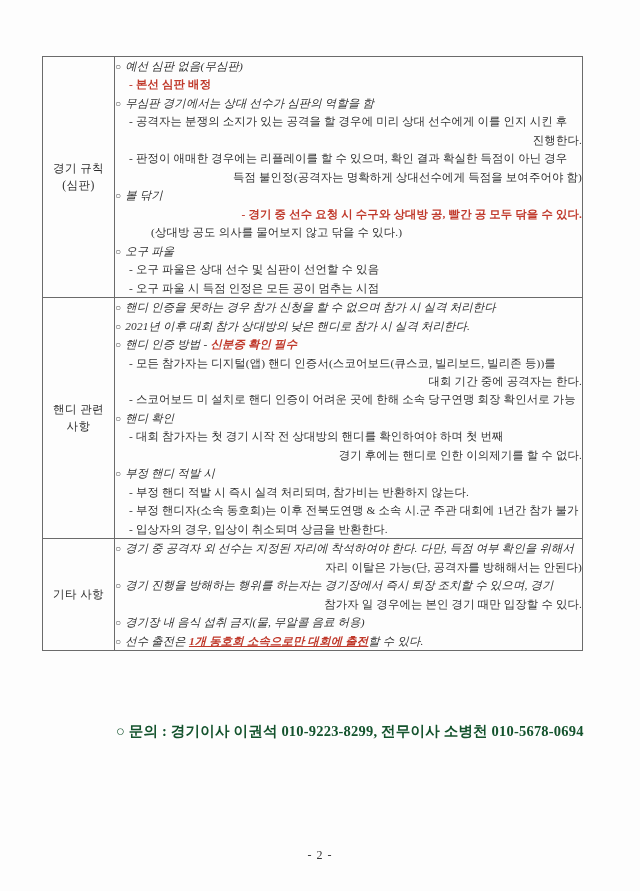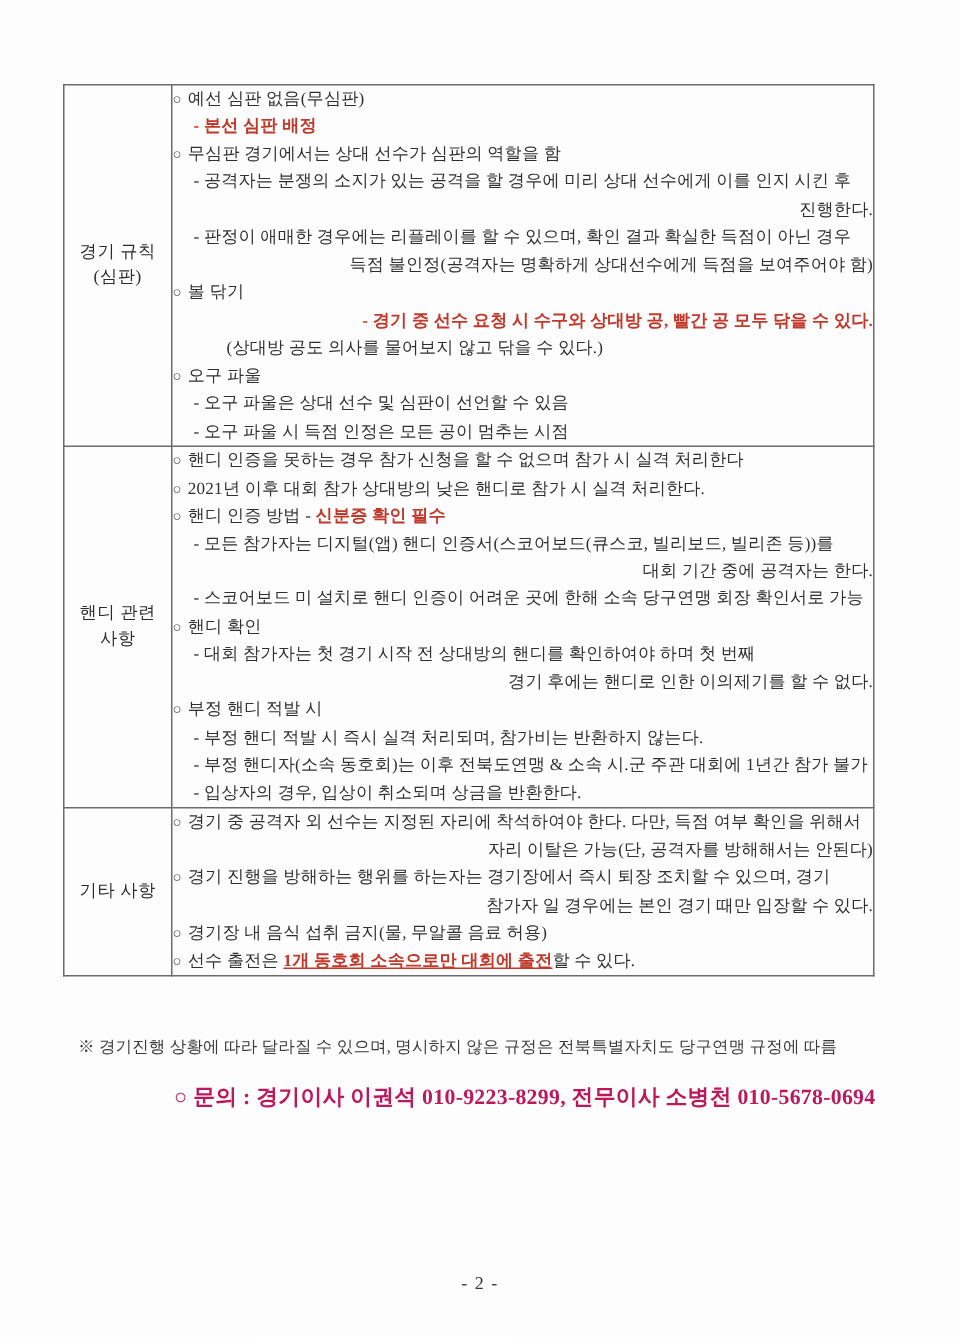--- a/index.html
+++ b/index.html
@@ -48,21 +48,21 @@
   .body-cell {
     padding: 7px 8px 8px 10px;
     font-size: 11.4px;
     line-height: 1.62;
     color: #2f2f2f;
   }
   .line {
     white-space: nowrap;
     letter-spacing: 0.15px;
   }
-  .lvl0 { padding-left: 0; }
+  .lvl0 { padding-left: 0; font-style: italic; }
   .lvl1 { padding-left: 14px; }
   .lvl2 { padding-left: 27px; text-align: right; }
   .lvl3 { padding-left: 36px; }
   .red {
     color: #c0392b;
     font-weight: bold;
   }
   .red-u {
     color: #c0392b;
     font-weight: bold;
@@ -81,21 +81,21 @@
     font-size: 11px;
     color: #3a3a3a;
     letter-spacing: 0.1px;
     white-space: nowrap;
   }
   .contact {
     position: absolute;
     left: 116px;
     top: 722px;
     font-size: 14.5px;
-    color: #be185d;
+    color: #14532d;
     font-weight: bold;
     letter-spacing: 0.2px;
     white-space: nowrap;
   }
   .page-num {
     position: absolute;
     left: 0;
     top: 848px;
     width: 640px;
     text-align: center;
@@ -166,17 +166,16 @@
           <div class="line lvl0"><span class="bullet-o"></span><span>경기 진행을 방해하는 행위를 하는자는 경기장에서 즉시 퇴장 조치할 수 있으며, 경기</span></div>
           <div class="line lvl2">참가자 일 경우에는 본인 경기 때만 입장할 수 있다.</div>
           <div class="line lvl0"><span class="bullet-o"></span><span>경기장 내 음식 섭취 금지(물, 무알콜 음료 허용)</span></div>
           <div class="line lvl0"><span class="bullet-o"></span><span>선수 출전은 </span><span class="red-u">1개 동호회 소속으로만 대회에 출전</span><span>할 수 있다.</span></div>
         </td>
       </tr>
 
     </tbody>
   </table>
 
-  <div class="note">※ 경기진행 상황에 따라 달라질 수 있으며, 명시하지 않은 규정은 전북특별자치도 당구연맹 규정에 따름</div>
   <div class="contact">○ 문의 : 경기이사 이권석 010-9223-8299, 전무이사 소병천 010-5678-0694</div>
   <div class="page-num">- 2 -</div>
 
 </div>
 
 </body></html>

